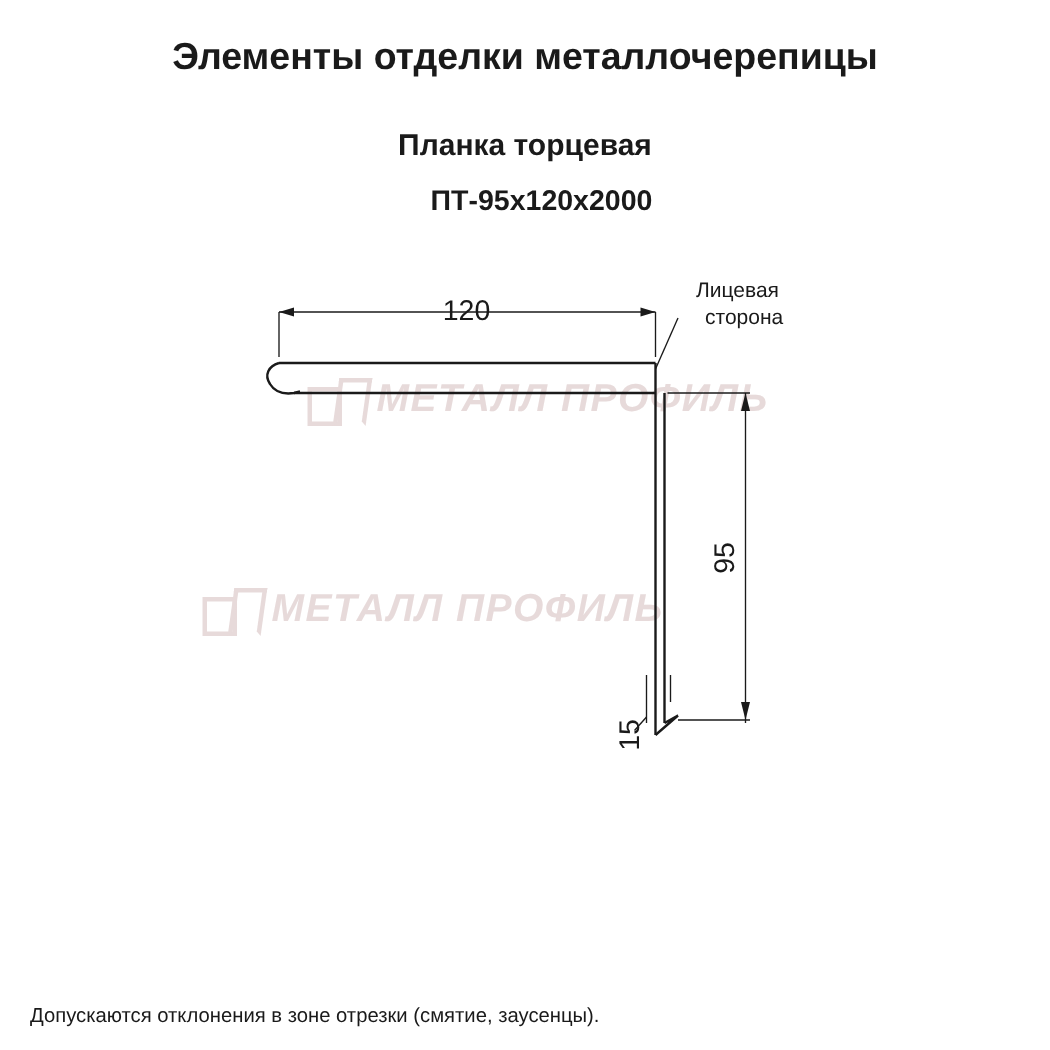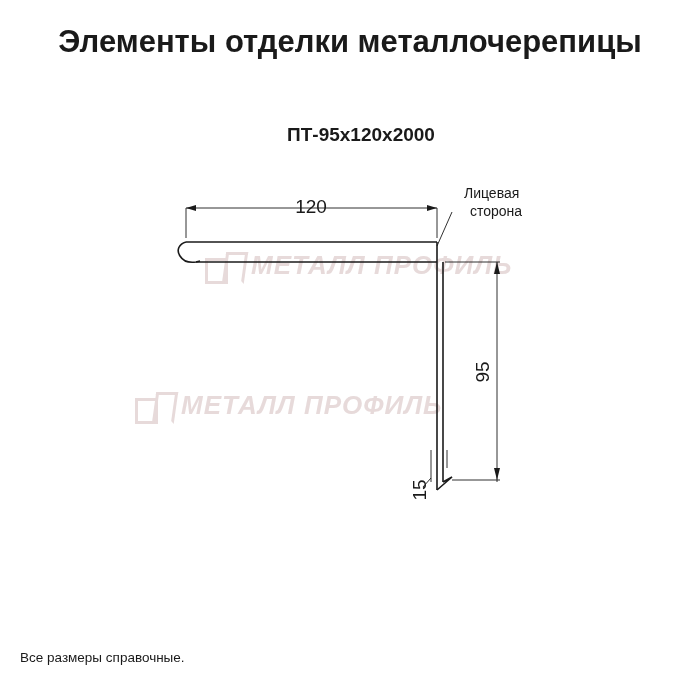--- a/index.html
+++ b/index.html
@@ -19,21 +19,21 @@
     position: relative;
     width: 700px;
     height: 700px;
   }
   .title {
     position: absolute;
     top: 24px;
     left: 0;
     width: 700px;
     text-align: center;
-    font-size: 31px;
+    font-size: 25px;
     font-weight: bold;
     letter-spacing: 0px;
   }
   .subtitle {
     position: absolute;
     top: 86px;
     left: 0;
     width: 700px;
     text-align: center;
     font-size: 20px;
@@ -120,20 +120,21 @@
     fill: #1a1a1a;
     font-family: "Liberation Sans", sans-serif;
   }
 </style>
 </head>
 <body>
 
 <div class="page">
 
   <div class="title">Элементы отделки металлочерепицы</div>
+  <div class="subtitle">Планка торцевая</div>
   <div class="code">ПТ-95x120x2000</div>
 
   <div class="watermark-layer">
     <div class="wm wm1">
       <span class="wm-mark"></span>
       <span class="wm-text">МЕТАЛЛ ПРОФИЛЬ</span>
     </div>
     <div class="wm wm2">
       <span class="wm-mark"></span>
       <span class="wm-text">МЕТАЛЛ ПРОФИЛЬ</span>
@@ -185,15 +186,15 @@
 
       <text class="dim-label" x="311" y="63" text-anchor="middle">120</text>
       <text class="dim-label" x="489" y="222" text-anchor="middle" transform="rotate(-90 489 222)">95</text>
       <text class="dim-label" x="426" y="340" text-anchor="middle" transform="rotate(-90 426 340)">15</text>
 
       <text class="callout-label" x="464" y="48">Лицевая</text>
       <text class="callout-label" x="470" y="66">сторона</text>
     </svg>
   </div>
 
-  <div class="note note1">Все размеры справочные.</div>
+  <div class="note note2">Допускаются отклонения в зоне отрезки (смятие, заусенцы).</div>
 
 </div>
 
 </body></html>

